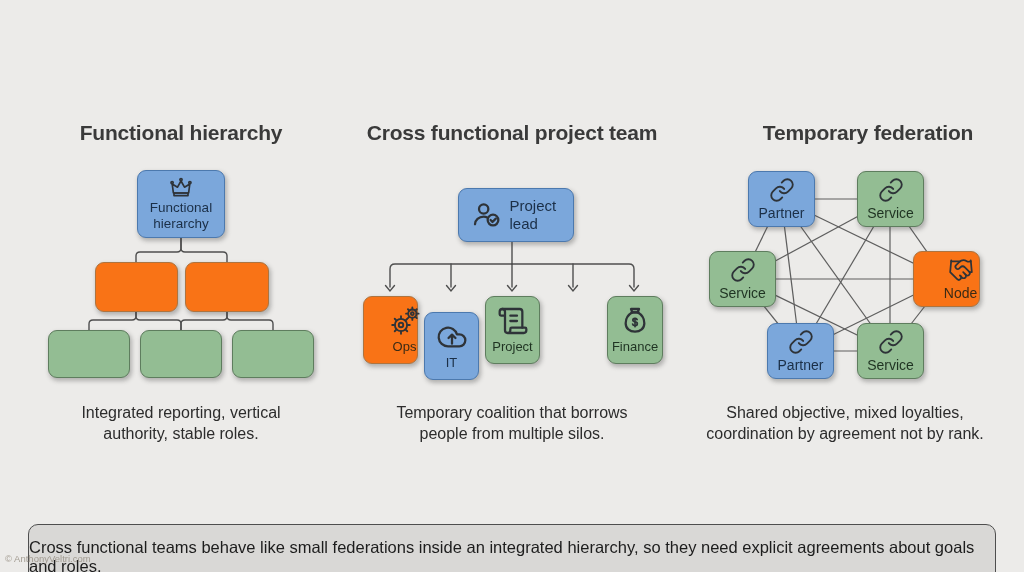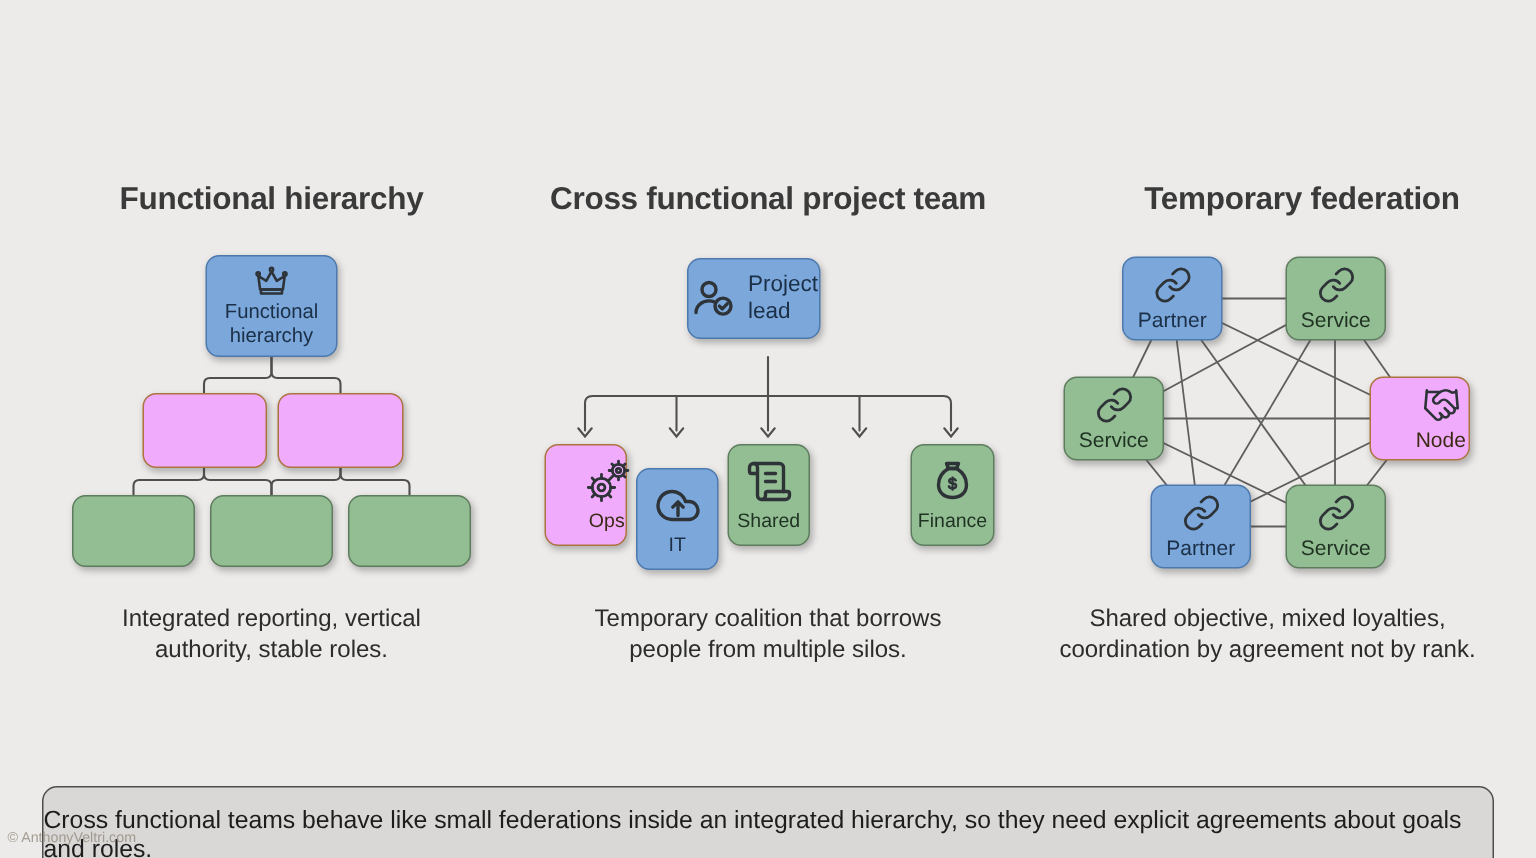--- a/index.html
+++ b/index.html
@@ -17,21 +17,21 @@
     font-size:16px;line-height:1.33;color:#2C2C2C;
   }
   svg.overlay{position:absolute;left:0;top:0;z-index:1;}
   .box{
     position:absolute;z-index:2;box-sizing:border-box;border-radius:9px;
     display:flex;flex-direction:column;align-items:center;justify-content:center;
     box-shadow:1.5px 2.5px 4px rgba(70,70,70,.35);
     text-align:center;
   }
   .box.blue{background:#7BA7DB;border:1.6px solid #4C79AE;color:#1B2F47;}
-  .box.orange{background:#f0abfc;border:1.6px solid #AD7440;color:#3B2B15;padding-left:28px;}
+  .box.orange{background:#f97316;border:1.6px solid #AD7440;color:#3B2B15;padding-left:28px;}
   .box.green{background:#93BD93;border:1.6px solid #5E7D5E;color:#1F3322;}
   .box .lbl{font-size:13.5px;line-height:1.15;font-weight:400;}
   .box .ic{display:block;}
   .ic svg{display:block;stroke:#2E3338;fill:none;stroke-width:1.7;stroke-linecap:round;stroke-linejoin:round;}
   .lead-box{flex-direction:row;gap:7px;padding:0 6px;}
   .lead-box .lbl{font-size:15px;text-align:left;line-height:1.2;}
   .member-box .lbl{margin-top:3px;font-size:13px;}
   .node-box .lbl{margin-top:2px;font-size:14px;}
   .footer-bar{
     position:absolute;left:28px;top:524px;width:968px;height:60px;z-index:3;
@@ -112,21 +112,21 @@
   <div class="box orange" style="left:95px;top:262px;width:83px;height:50px;"></div>
   <div class="box orange" style="left:185px;top:262px;width:84px;height:50px;"></div>
   <div class="box green" style="left:48px;top:330px;width:82px;height:48px;"></div>
   <div class="box green" style="left:140px;top:330px;width:82px;height:48px;"></div>
   <div class="box green" style="left:232px;top:330px;width:82px;height:48px;"></div>
 
   <div class="caption" style="left:56px;width:250px;">Integrated reporting, vertical authority, stable roles.</div>
 
   <div class="panel-title" style="left:362px;width:300px;">Cross functional project team</div>
 
-  <div class="box blue lead-box" style="left:458px;top:172px;width:89px;height:54px;">
+  <div class="box blue lead-box" style="left:458px;top:188px;width:116px;height:54px;">
     <span class="ic">
       <svg width="32" height="32" viewBox="0 0 24 24">
         <circle cx="9.5" cy="7.5" r="3.5"></circle>
         <path d="M3 19 C3 15.7 5.9 13.2 9.5 13.2 C10.5 13.2 11.4 13.4 12.2 13.8"></path>
         <circle cx="16.5" cy="15.8" r="4"></circle>
         <path d="M14.7 15.8 L16.1 17.2 L18.6 14.7"></path>
       </svg>
     </span>
     <span class="lbl" style="width:52px;">Project lead</span>
   </div>
@@ -156,21 +156,21 @@
   </div>
 
   <div class="box green member-box" style="left:485px;top:296px;width:55px;height:68px;">
     <span class="ic">
       <svg width="32" height="32" viewBox="0 0 24 24">
         <path d="M19 17 V5 a2 2 0 0 0-2-2 H4"></path>
         <path d="M8 21 h12 a2 2 0 0 0 2-2 v-1 a1 1 0 0 0-1-1 H11 a1 1 0 0 0-1 1 v1 a2 2 0 1 1-4 0 V5 a2 2 0 1 0-4 0 v2 a1 1 0 0 0 1 1 h3"></path>
         <path d="M15 8 h-5 M15 12 h-5"></path>
       </svg>
     </span>
-    <span class="lbl">Shared</span>
+    <span class="lbl">Project</span>
   </div>
 
 
   <div class="box green member-box" style="left:607px;top:296px;width:56px;height:68px;">
     <span class="ic">
       <svg width="32" height="32" viewBox="0 0 24 24">
         <path d="M10 5.5 L9 3 H15 L14 5.5"></path>
         <path d="M9.5 5.5 H14.5"></path>
         <path d="M10 5.5 C6.5 7.6 5 10.6 5 13.6 C5 17.6 8 20 12 20 C16 20 19 17.6 19 13.6 C19 10.6 17.5 7.6 14 5.5 Z"></path>
         <text x="12" y="15.6" text-anchor="middle" font-size="8" stroke-width="0.6" fill="#2E3338">$</text>

